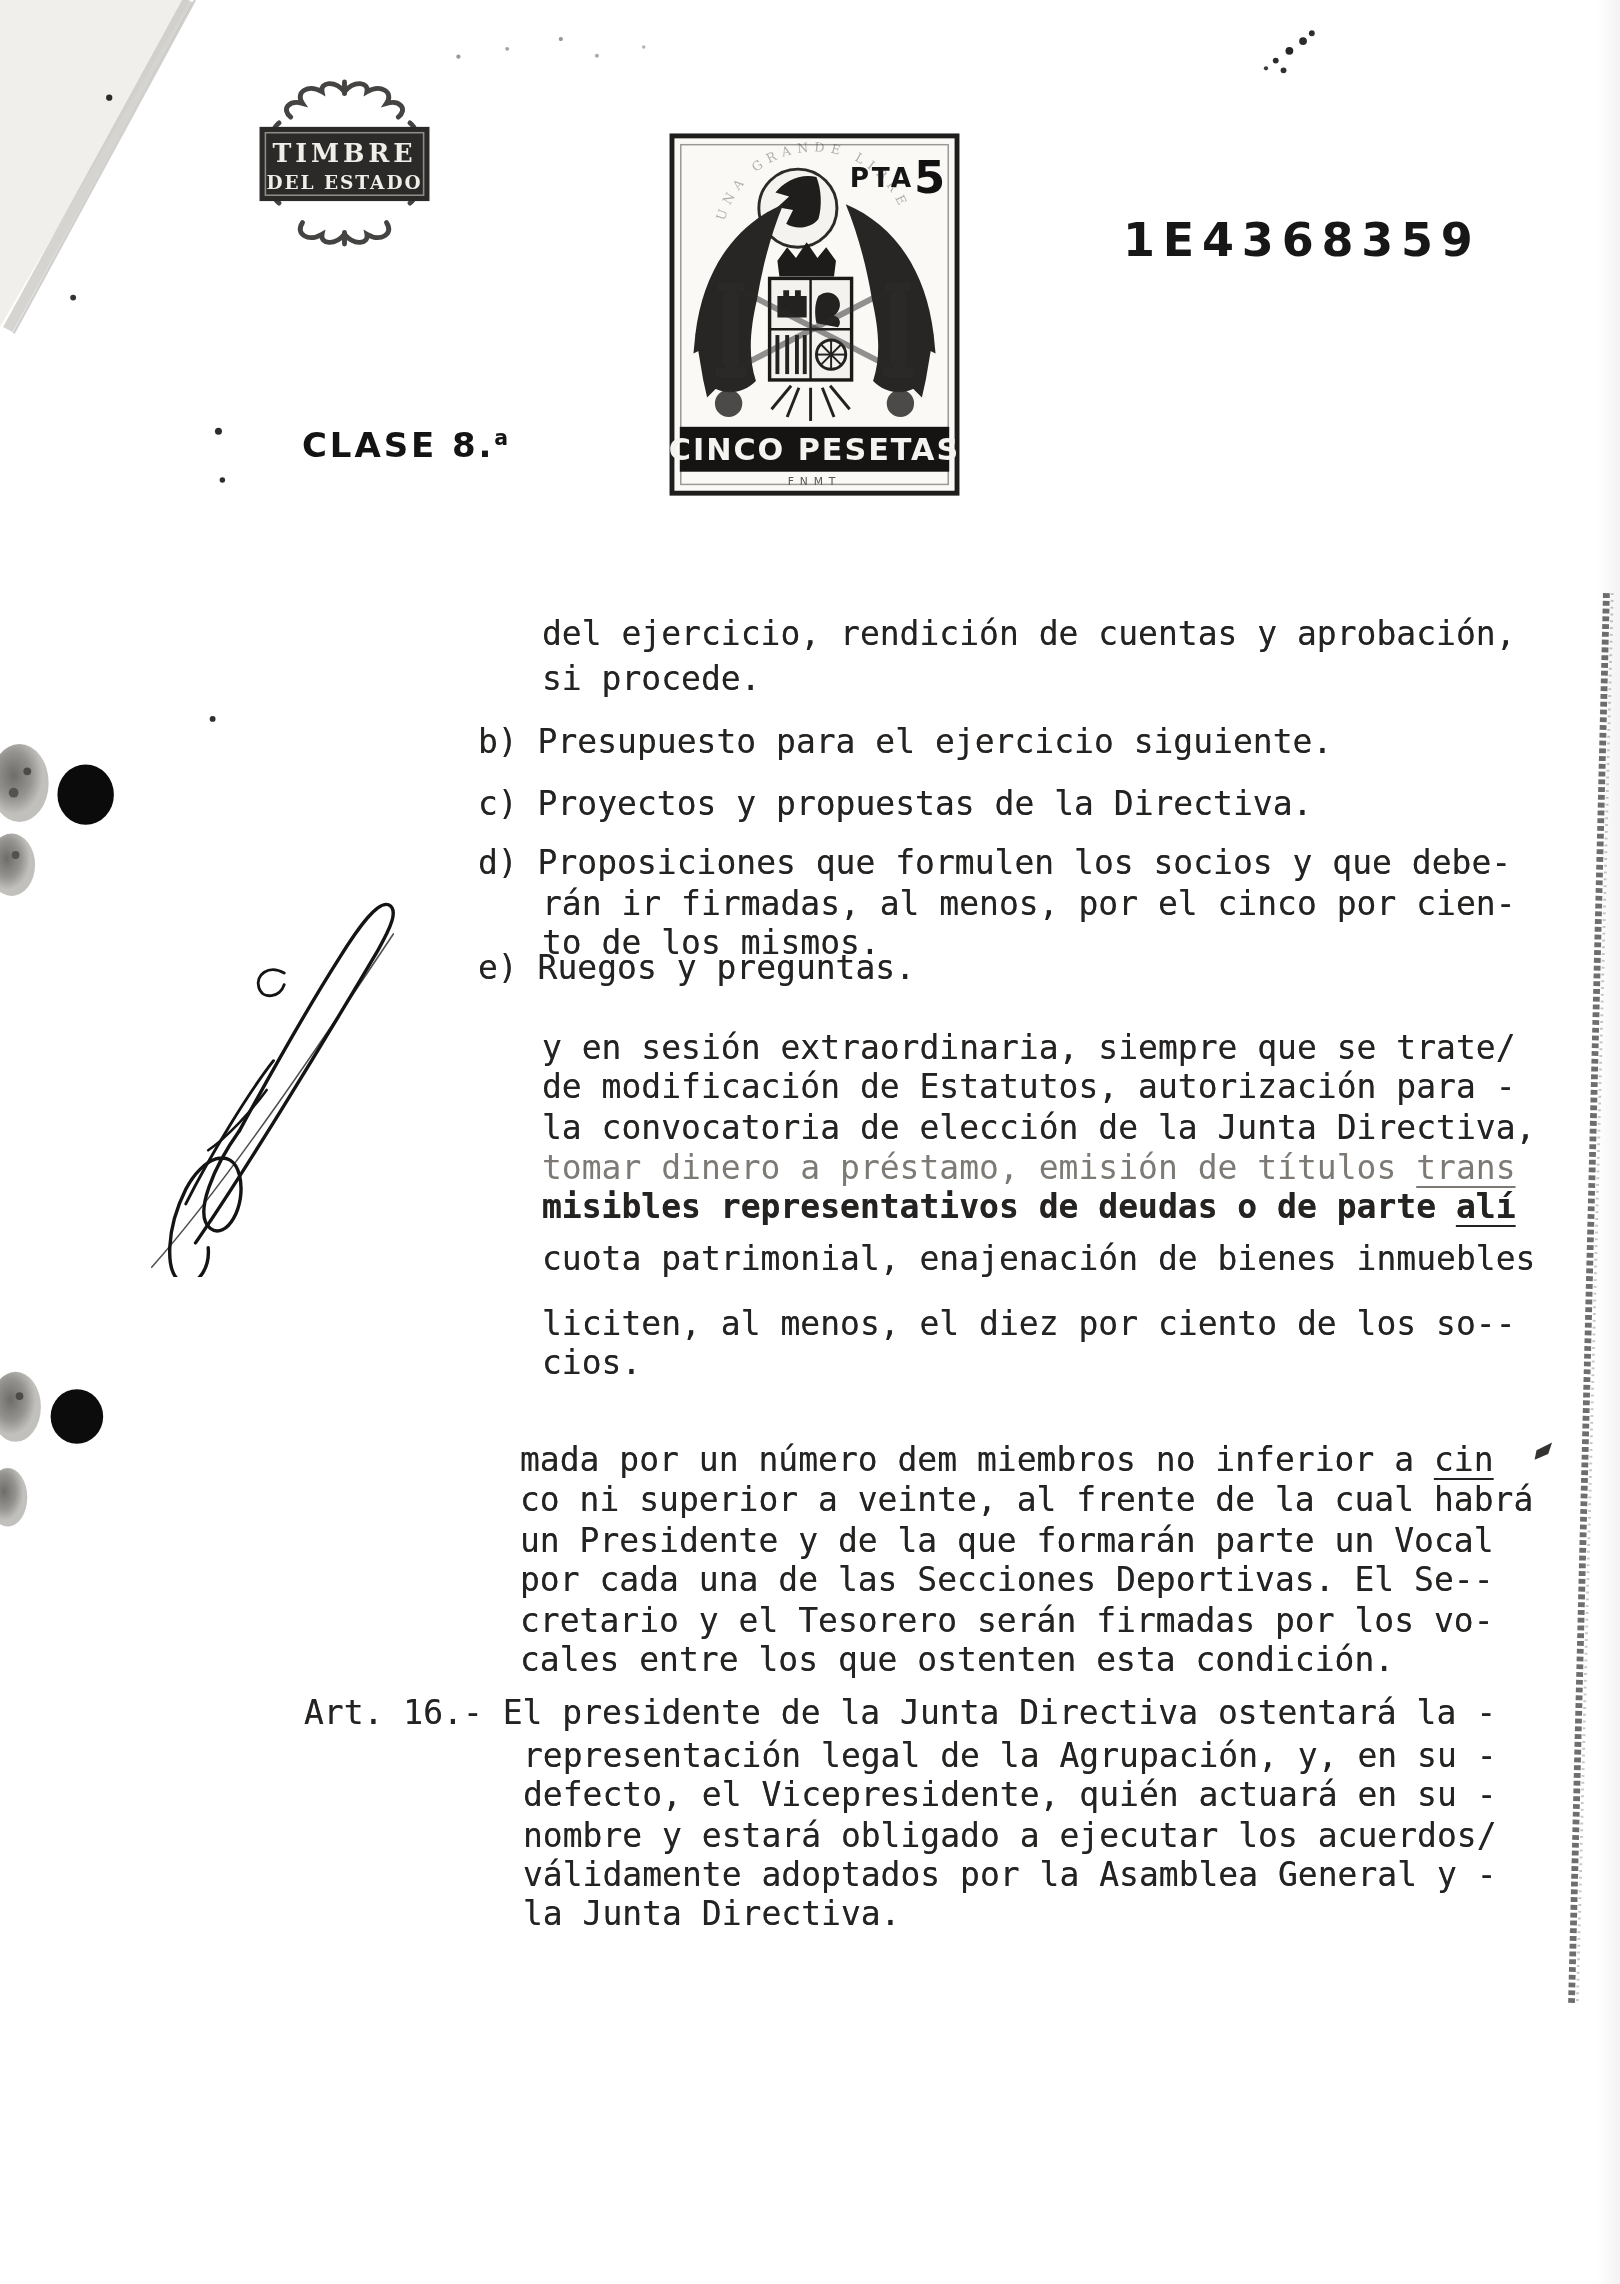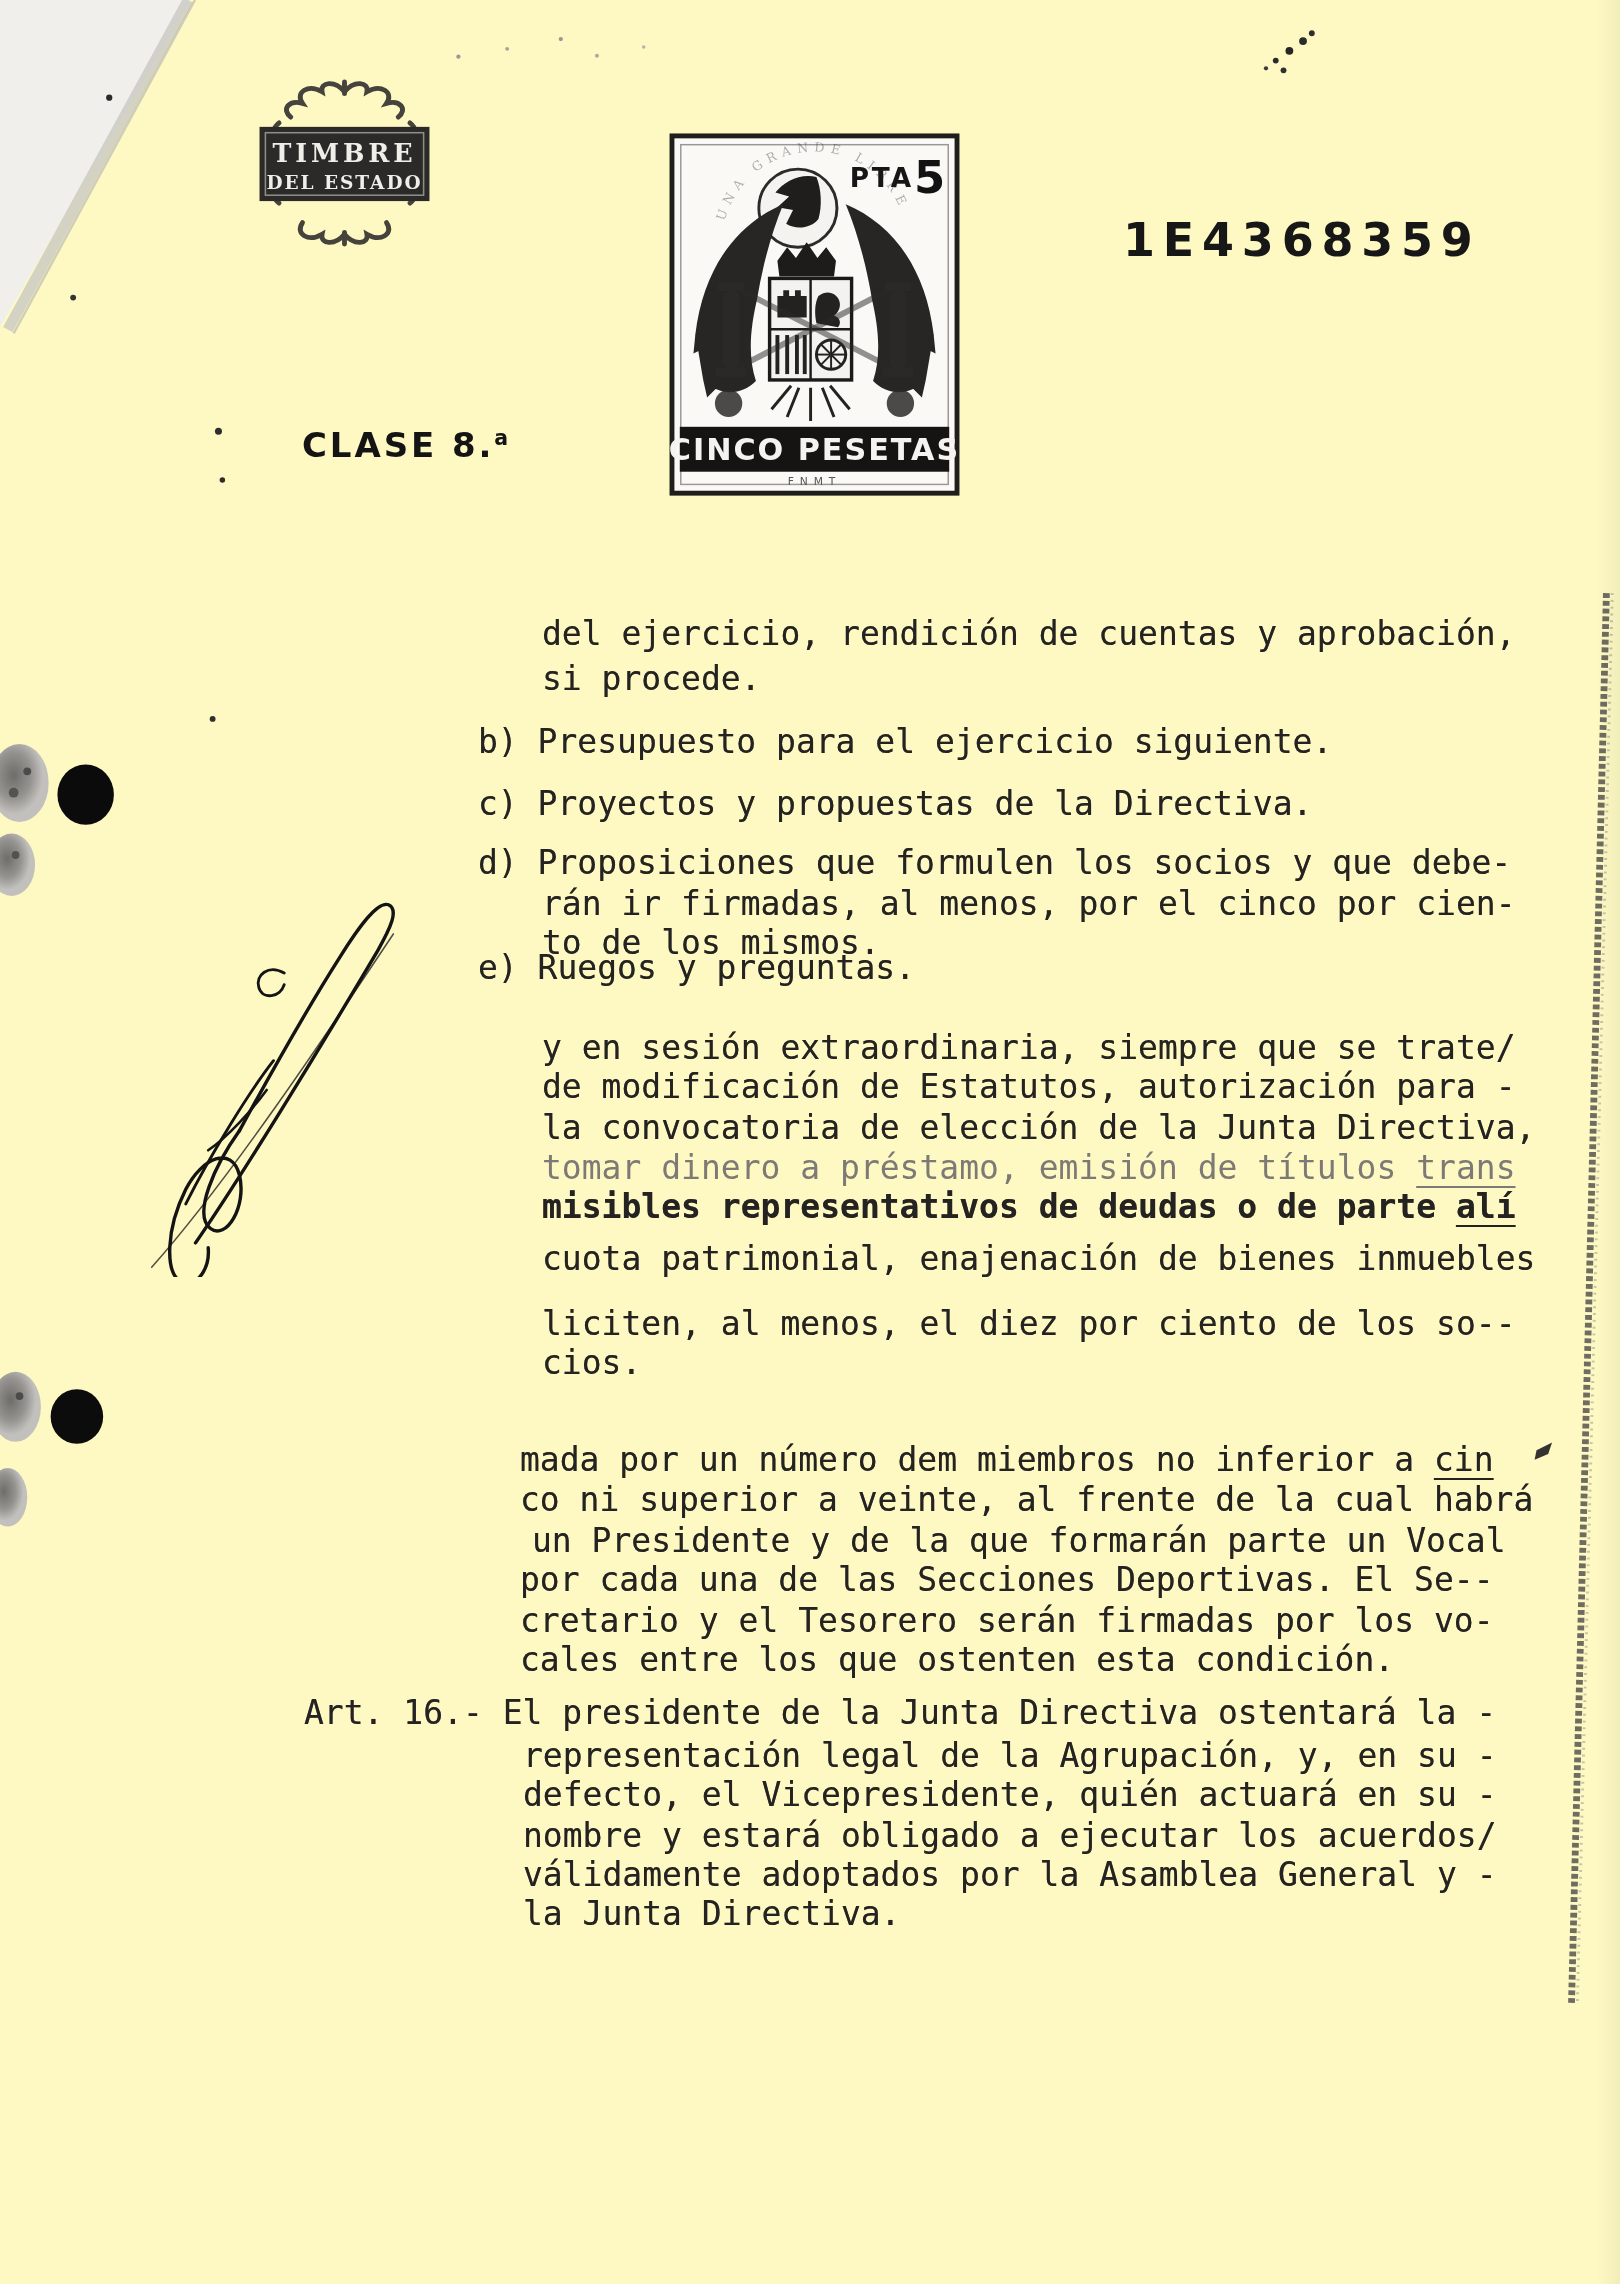--- a/index.html
+++ b/index.html
@@ -1,18 +1,18 @@
 <!DOCTYPE html>
 <html><head>
 <meta charset="utf-8">
 <style>
   html,body{margin:0;padding:0;background:#e9e8e5;}
   #page{
     position:relative;width:1621px;height:2284px;margin:0 auto;
-    background:#fef9c3;overflow:hidden;
+    background:#ffffff;overflow:hidden;
     font-family:"DejaVu Sans",sans-serif;color:#1c1c1c;
   }
   #page::after{ 
     content:"";position:absolute;top:0;right:0;width:25px;height:100%;
     background:linear-gradient(to right,rgba(0,0,0,0),rgba(0,0,0,0.05));
     pointer-events:none;
   }
   .abs{position:absolute;}
   
   .tline{
@@ -199,21 +199,21 @@
       <div class="tline" style="left: 542px; top: 1031px; font-size: 33px;">y en sesión extraordinaria, siempre que se trate/</div>
       <div class="tline" style="left: 542px; top: 1070px; font-size: 33px;">de modificación de Estatutos, autorización para -</div>
       <div class="tline" style="left: 542px; top: 1111px; font-size: 33px;">la convocatoria de elección de la Junta Directiva,</div>
       <div class="tline f" style="left: 542px; top: 1151px; font-size: 33px;"><span>tomar dinero a préstamo, emisión de títulos </span><span class="u">trans</span></div>
       <div class="tline b" style="left: 542px; top: 1190px; font-size: 33px;"><span>misibles representativos de deudas o de parte </span><span class="u">alí</span></div>
       <div class="tline" style="left: 542px; top: 1229px; font-size: 33px; margin-top: 13px;">cuota patrimonial, enajenación de bienes inmuebles</div>
       <div class="tline" style="left: 542px; top: 1307px; font-size: 33px;">liciten, al menos, el diez por ciento de los so--</div>
       <div class="tline" style="left: 542px; top: 1346px; font-size: 33px;">cios.</div>
       <div class="tline" style="left: 520px; top: 1443px; font-size: 33px;"><span>mada por un número dem miembros no inferior a </span><span class="u">cin</span></div>
       <div class="tline" style="left: 520px; top: 1483px; font-size: 33px;">co ni superior a veinte, al frente de la cual habrá</div>
-      <div class="tline" style="left: 520px; top: 1524px; font-size: 33px; margin-left: 12px;">un Presidente y de la que formarán parte un Vocal</div>
+      <div class="tline" style="left: 520px; top: 1524px; font-size: 33px;">un Presidente y de la que formarán parte un Vocal</div>
       <div class="tline" style="left: 520px; top: 1563px; font-size: 33px;">por cada una de las Secciones Deportivas. El Se--</div>
       <div class="tline" style="left: 520px; top: 1604px; font-size: 33px;">cretario y el Tesorero serán firmadas por los vo-</div>
       <div class="tline" style="left: 520px; top: 1643px; font-size: 33px;">cales entre los que ostenten esta condición.</div>
       <div class="tline" style="left: 304px; top: 1696px; font-size: 33px;">Art. 16.- El presidente de la Junta Directiva ostentará la -</div>
       <div class="tline" style="left: 523px; top: 1739px; font-size: 33px;">representación legal de la Agrupación, y, en su -</div>
       <div class="tline" style="left: 523px; top: 1778px; font-size: 33px;">defecto, el Vicepresidente, quién actuará en su -</div>
       <div class="tline" style="left: 523px; top: 1819px; font-size: 33px;">nombre y estará obligado a ejecutar los acuerdos/</div>
       <div class="tline" style="left: 523px; top: 1858px; font-size: 33px;">válidamente adoptados por la Asamblea General y -</div>
       <div class="tline" style="left: 523px; top: 1897px; font-size: 33px;">la Junta Directiva.</div>
     </div>

